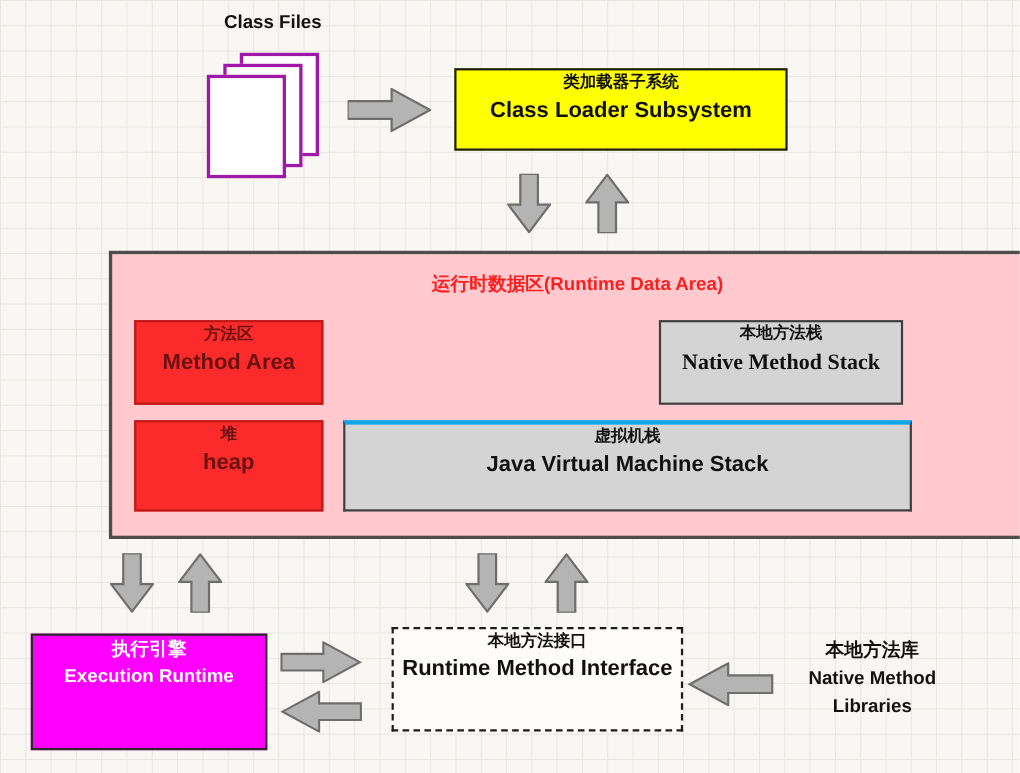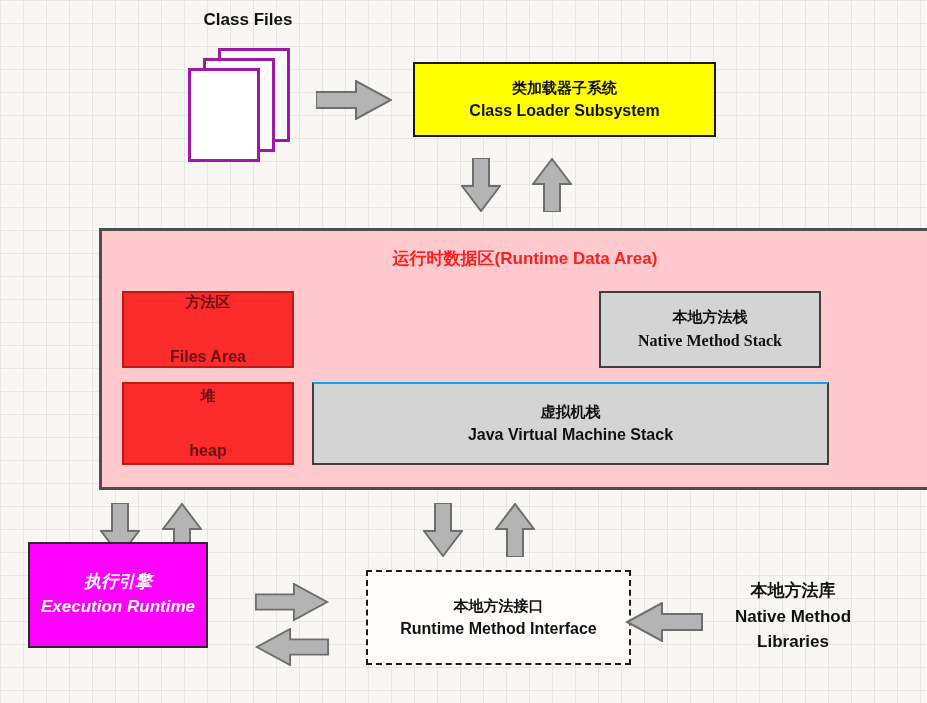--- a/index.html
+++ b/index.html
@@ -16,28 +16,27 @@
     background-image:
       linear-gradient(#e7e6e1 1px, transparent 1px),
       linear-gradient(90deg, #e7e6e1 1px, transparent 1px);
     background-size: 23px 23px;
   }
   .abs { position: absolute; }
   .box {
     position: absolute;
     display: flex;
     flex-direction: column;
-    justify-content: center;
     align-items: center;
     text-align: center;
     font-weight: bold;
     box-sizing: border-box;
   }
   .line1 { display: block; font-size: 15px; line-height: 1.45; }
-  .line2 { display: block; font-size: 16px; line-height: 1.45; }
+  .line2 { display: block; font-size: 20px; line-height: 1.45; }
 
   .label-text {
     position: absolute;
     font-weight: bold;
     color: #111;
     text-align: center;
   }
   .class-files-label { left: 178px; top: 10px; width: 140px; font-size: 17px; }
 
   
@@ -73,44 +72,42 @@
     left: 0; top: 16px; width: 100%;
     text-align: center;
     color: #fb1f1f;
     font-weight: bold;
     font-size: 17px;
   }
   .red-box {
     background: #fb2b2b;
     border: 2px solid #bd1a1a;
     color: #6b1111;
-    gap: 32px;
   }
   .gray-box {
     background: #d4d4d4;
     border: 2px solid #3f3f3f;
     color: #111;
   }
   .method-area { left: 20px;  top: 60px;  width: 172px; height: 77px; }
   .pc-register { left: 210px; top: 60px;  width: 272px; height: 77px; }
   .native-stack { left: 497px; top: 60px; width: 222px; height: 77px; font-family: Liberation Serif, serif; }
   .heap-box    { left: 20px;  top: 151px; width: 172px; height: 83px; }
-  .jvm-stack   { left: 210px; top: 151px; width: 517px; height: 83px; border-top: 2px solid #0ea5e9; }
+  .jvm-stack   { left: 210px; top: 151px; width: 517px; height: 83px; border-top: 4px solid #0ea5e9; }
 
   .magenta-box {
-    left: 28px; top: 542px; width: 180px; height: 106px;
+    left: 28px; top: 576px; width: 215px; height: 106px;
     background: #ff00ff;
     border: 2px solid #2a2a2a;
     color: #ffffff;
-    font-style: italic;
   }
   .magenta-box .line1, .magenta-box .line2 { font-size: 17px; }
 
   .dashed-box {
-    left: 366px; top: 570px; width: 265px; height: 95px;
+    left: 356px; top: 570px; width: 265px; height: 95px;
     background: #fdfcfa;
     border: 2px dashed #1c1c1c;
     color: #111;
   }
 
   .native-libs {
     left: 700px; top: 578px; width: 186px;
     font-size: 17px;
     line-height: 1.5;
   }
@@ -151,21 +148,21 @@
   </svg>
   <svg class="arrow" style="left:532px; top:158px;" width="40" height="54" viewBox="0 0 40 54">
     <polygon points="12,54 28,54 28,26 39,26 20,1 1,26 12,26"></polygon>
   </svg>
 
   <div class="abs pink-area">
     <div class="pink-title">运行时数据区(Runtime Data Area)</div>
 
     <div class="box red-box method-area">
       <span class="line1">方法区</span>
-      <span class="line2">Files Area</span>
+      <span class="line2">Method Area</span>
     </div>
 
 
     <div class="box gray-box native-stack">
       <span class="line1">本地方法栈</span>
       <span class="line2">Native Method Stack</span>
     </div>
 
     <div class="box red-box heap-box">
       <span class="line1">堆</span>

